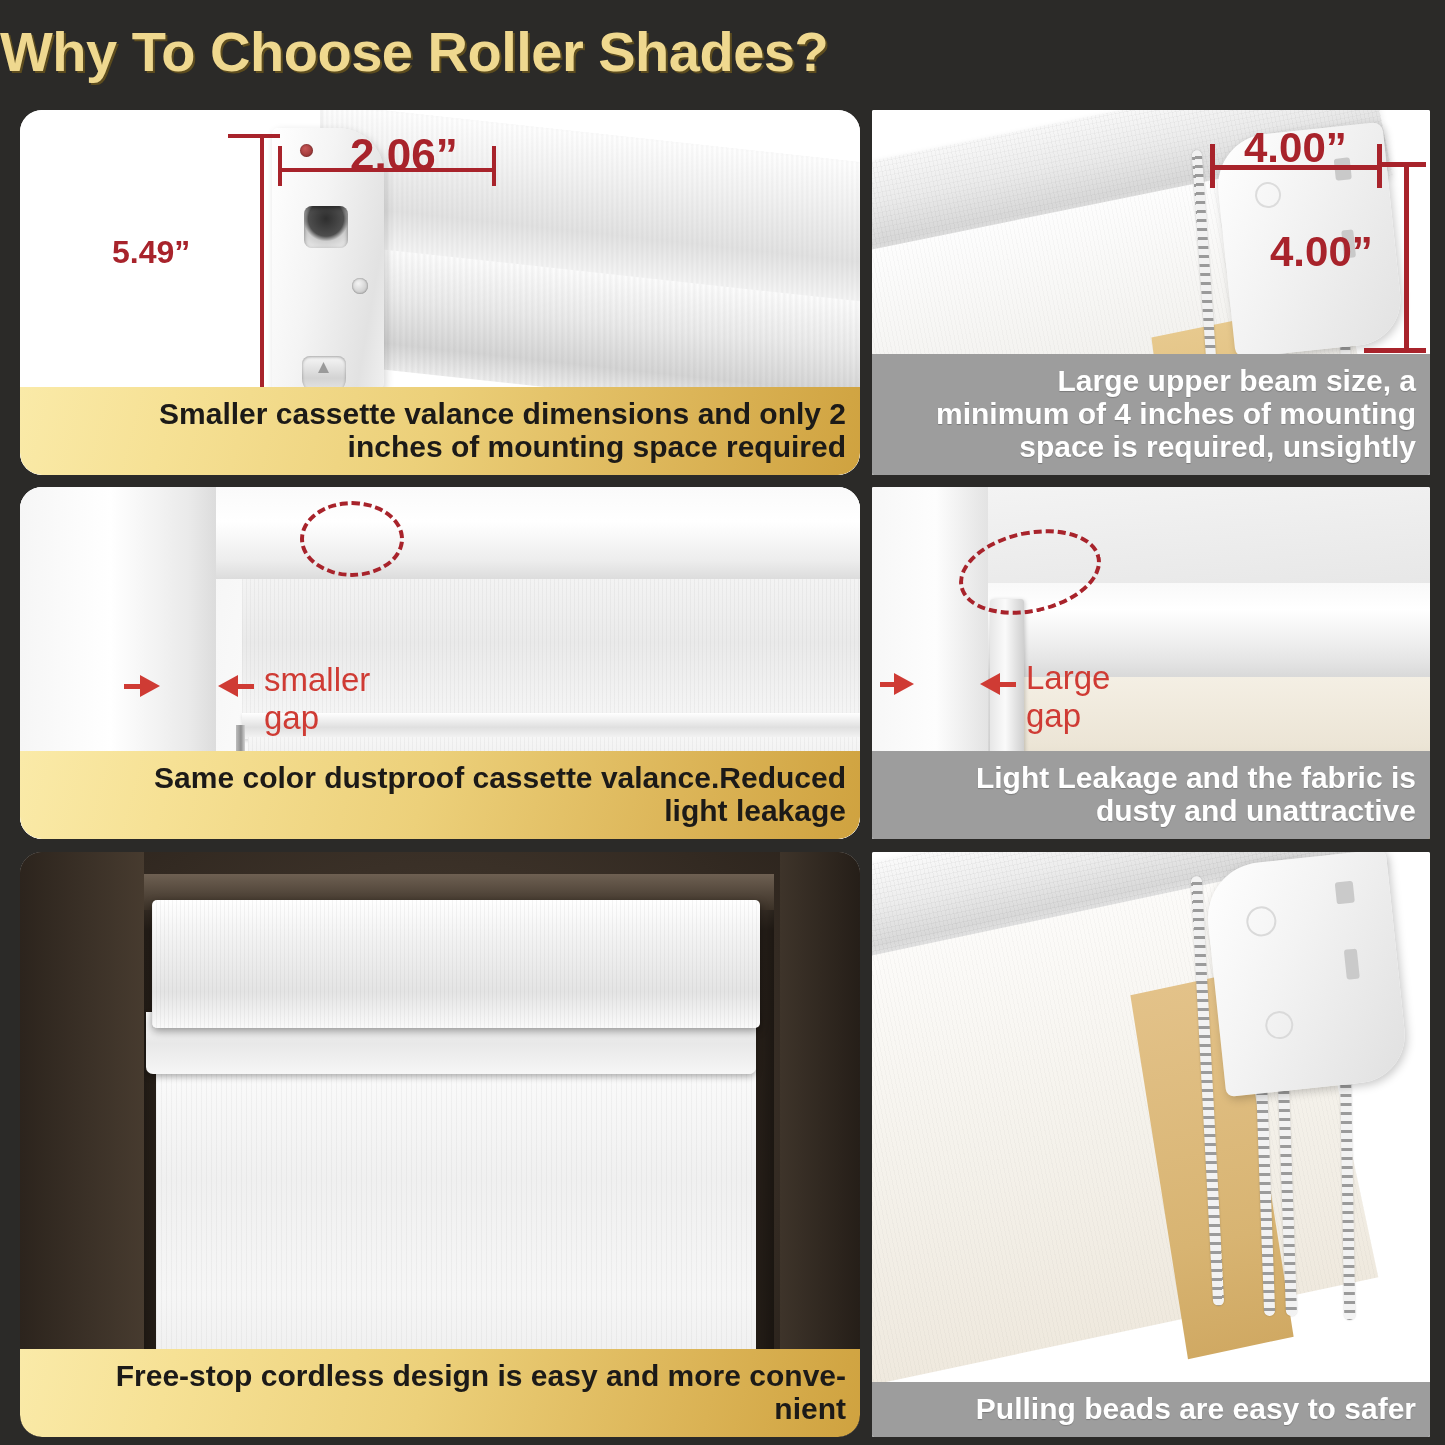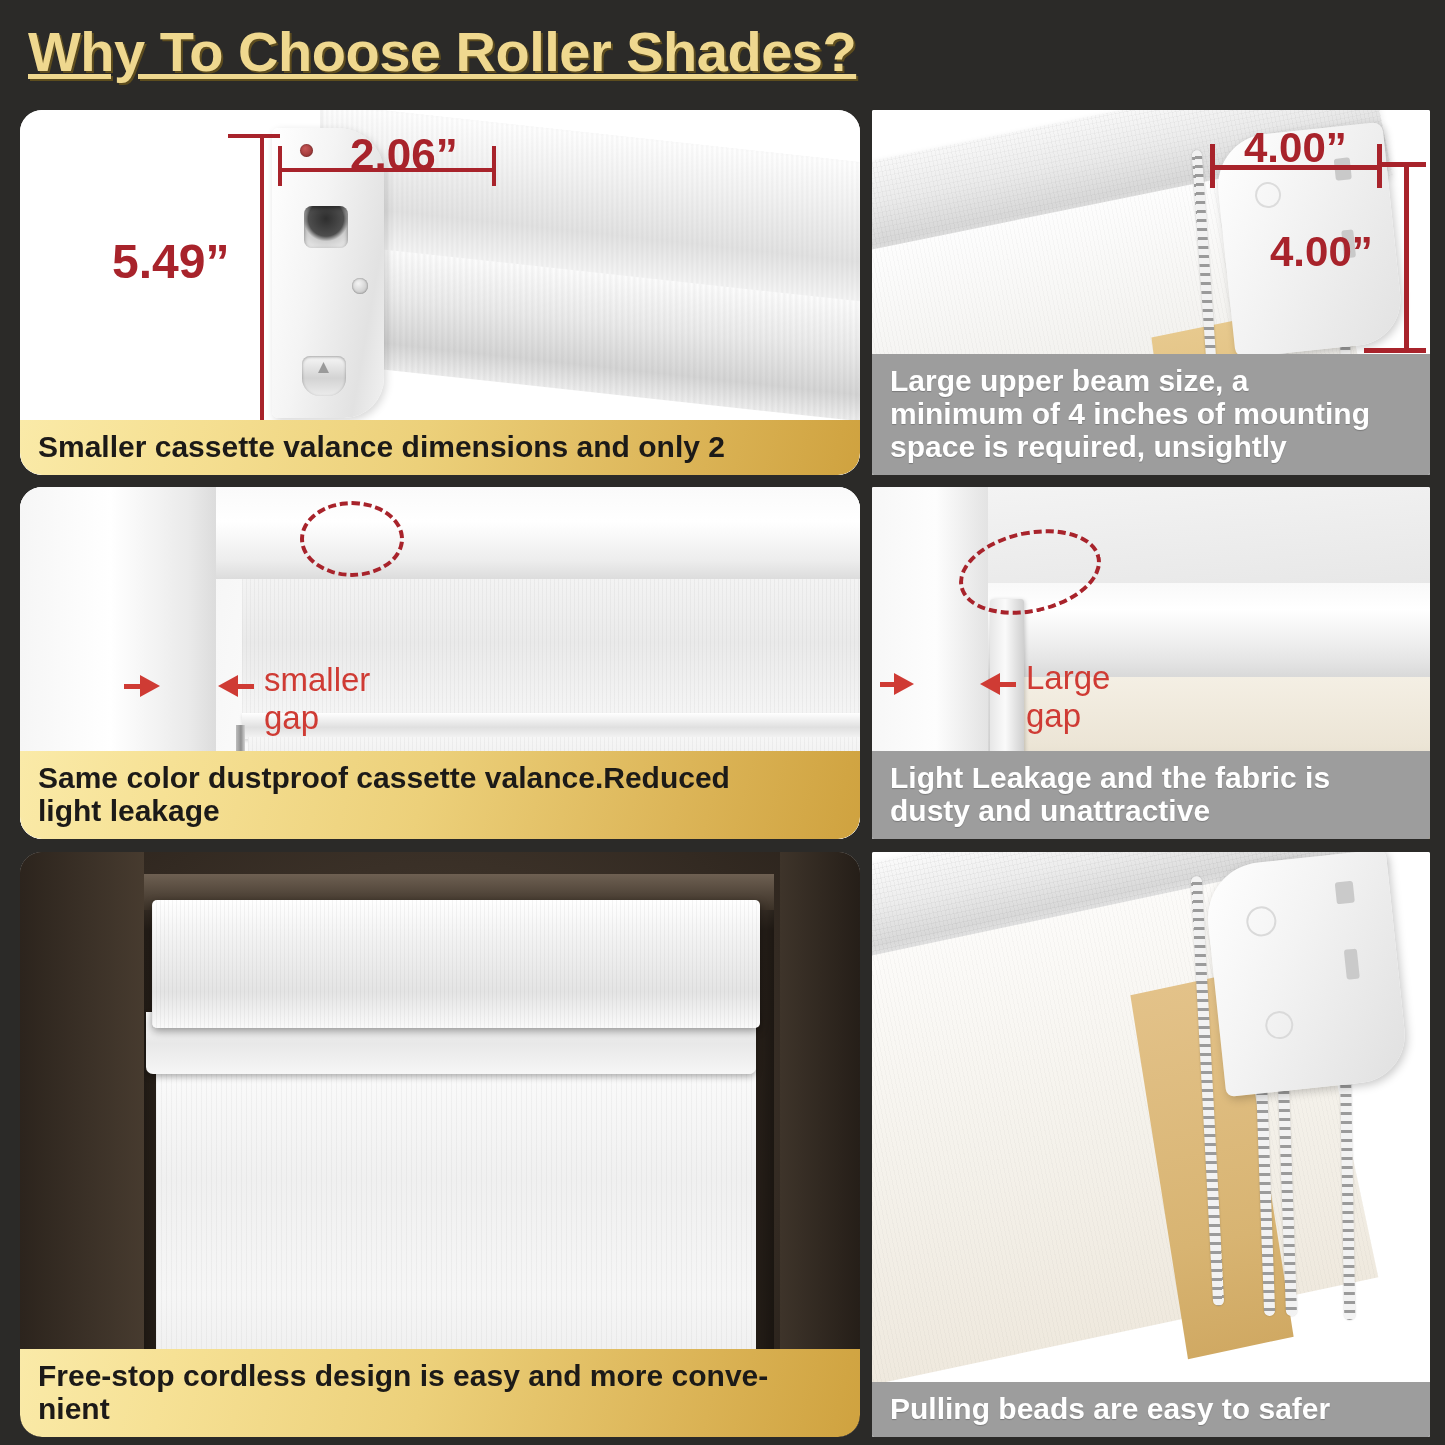--- a/index.html
+++ b/index.html
@@ -12,24 +12,22 @@
   }
 
   
   .title-bar {
     position:absolute; left:0; top:0; width:1445px; height:102px;
     display:flex; align-items:center;
   }
   .title-text {
     font-size:56px; font-weight:bold; letter-spacing:-0.5px;
     color:#efd88f;
-    padding-left:28px;
     text-shadow: 2px 2px 0px rgba(120,95,25,.65);
     white-space:nowrap;
-    text-decoration:underline;
   }
 
   
   .grid { position:absolute; left:0; top:102px; width:1445px; height:1343px; }
 
   .panel { position:absolute; overflow:hidden; }
 
   .panel.left  { left:20px;  width:840px; border-radius:22px; }
   .panel.right { left:872px; width:558px; border-radius:2px;  }
 
@@ -47,21 +45,21 @@
   }
   .caption.gold {
     background:linear-gradient(105deg,#faeaa8 0%,#f6e195 18%,#ecd07a 48%,#dcb558 78%,#cfa23f 100%);
     color:#1c1a18; font-size:30px;
     border-bottom-left-radius:22px; border-bottom-right-radius:22px;
   }
   .caption.gray {
     background:#9d9d9d; color:#ffffff; font-size:30px;
     text-shadow:0 1px 1px rgba(0,0,0,.22);
   }
-  .cap-line { display:block; }
+  .cap-line { display:block;text-align:right; }
 
   
   .p1-bg { position:absolute; inset:0; background:#ffffff; }
   .valance-body {
     position:absolute; left:300px; top:28px; width:640px; height:200px;
     background:linear-gradient(180deg,#ffffff 0%,#f3f3f3 22%,#e3e3e3 50%,#f7f7f7 72%,#dedede 100%);
     transform:skewY(6.2deg);
     box-shadow:inset 0 -3px 6px rgba(0,0,0,.07);
   }
   .valance-body::after{
@@ -107,21 +105,21 @@
   .endcap-knob::after{ content:""; position:absolute; left:16px; top:6px;
     width:11px; height:11px; background:#9a9a9a; clip-path:polygon(50% 0,100% 100%,0 100%); }
 
   
   .dim-line { position:absolute; background:#a8232b; }
   .dim-txt  { position:absolute; color:#a8232b; font-weight:bold; font-family:"Liberation Sans",sans-serif; }
 
   .d-v-line   { left:240px; top:24px; width:4px;  height:292px; }
   .d-v-tick-t { left:208px; top:24px;  width:52px; height:4px; }
   .d-v-tick-b { left:208px; top:312px; width:52px; height:4px; }
-  .d-v-label  { left:92px;  top:124px; font-size:48px; }
+  .d-v-label  { left:92px;  top:124px; font-size:32px; }
 
   .d-h-line   { left:258px; top:58px; width:218px; height:4px; }
   .d-h-tick-l { left:258px; top:36px; width:4px; height:40px; }
   .d-h-tick-r { left:472px; top:36px; width:4px; height:40px; }
   .d-h-label  { left:330px; top:20px; font-size:44px; }
 
   
   .p2-bg { position:absolute; inset:0; background:#ffffff; }
   .beam-roll {
     position:absolute; left:-40px; top:60px; width:560px; height:118px;
@@ -360,20 +358,21 @@
       <div class="dim-line d-v-tick-b"></div>
       <div class="dim-txt d-v-label">5.49”</div>
 
       <div class="dim-line d-h-line"></div>
       <div class="dim-line d-h-tick-l"></div>
       <div class="dim-line d-h-tick-r"></div>
       <div class="dim-txt d-h-label">2.06”</div>
     </div>
     <div class="caption gold">
       <span class="cap-line">Smaller cassette valance dimensions and only 2</span>
+      <span class="cap-line">inches of mounting space required</span>
     </div>
   </div>
 
   <div class="panel right row1">
     <div class="media">
       <div class="p2-bg"></div>
       <div class="beam-roll"></div>
       <div class="beam-fab-white"></div>
       <div class="beam-fab-beige"></div>
       <div class="bead-chain bc1"></div>

